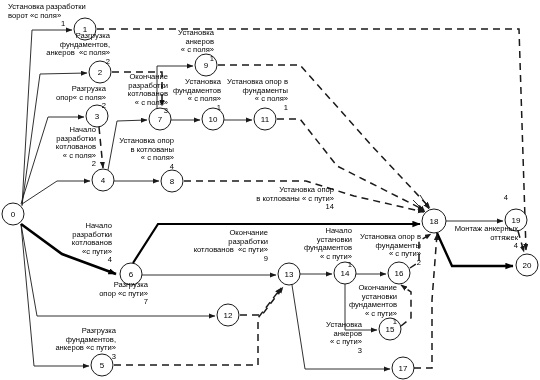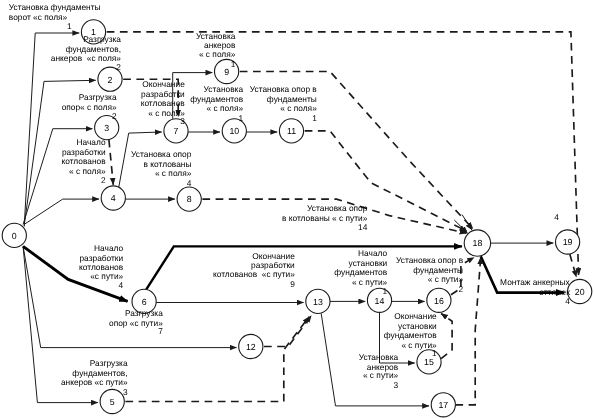--- a/index.html
+++ b/index.html
@@ -182,21 +182,21 @@
           <text x="516" y="220.5" class="node-num">19</text>
         </g>
         <g>
           <circle cx="527" cy="265" r="11" fill="#ffffff" stroke="#1a1a1a" stroke-width="1"></circle>
           <text x="527" y="265.5" class="node-num">20</text>
         </g>
       </g>
   </svg>
 
   <div id="labels">
-      <div class="lbl left" style="left: 8px; top: 3px; width: 110px;"><div>Установка фундаменты
+      <div class="lbl left" style="left: 8px; top: 3px; width: 110px;"><div>Установка разработки
 ворот «с поля»</div><div style="text-align: center;">1</div></div>
       <div class="lbl" style="left: 16px; top: 32px; width: 94px;"><div>Разгрузка
 фундаментов,
 анкеров  «с поля»</div><div>2</div></div>
       <div class="lbl" style="left: 28px; top: 85px; width: 78px;"><div>Разгрузка
 опор« с поля»</div><div>2</div></div>
       <div class="lbl" style="left: 34px; top: 126px; width: 62px;"><div>Начало
 разработки
 котлованов
 « с поля»</div><div>2</div></div>
@@ -238,17 +238,17 @@
 фундаменты
 « с пути»</div><div>2</div></div>
       <div class="lbl" style="left: 335px; top: 284px; width: 62px;"><div>Окончание
 установки
 фундаментов
 « с пути»</div><div>1</div></div>
       <div class="lbl" style="left: 300px; top: 321px; width: 62px;"><div>Установка
 анкеров
 « с пути»</div><div>3</div></div>
       <div class="lbl" style="left: 444px; top: 194px; width: 64px;"><div>4</div></div>
-      <div class="lbl" style="left: 434px; top: 253px; width: 84px;"><div>Монтаж анкерных
+      <div class="lbl" style="left: 434px; top: 225px; width: 84px;"><div>Монтаж анкерных
 оттяжек</div><div>4</div></div>
     </div>
 
 </div>
 
 </body></html>

